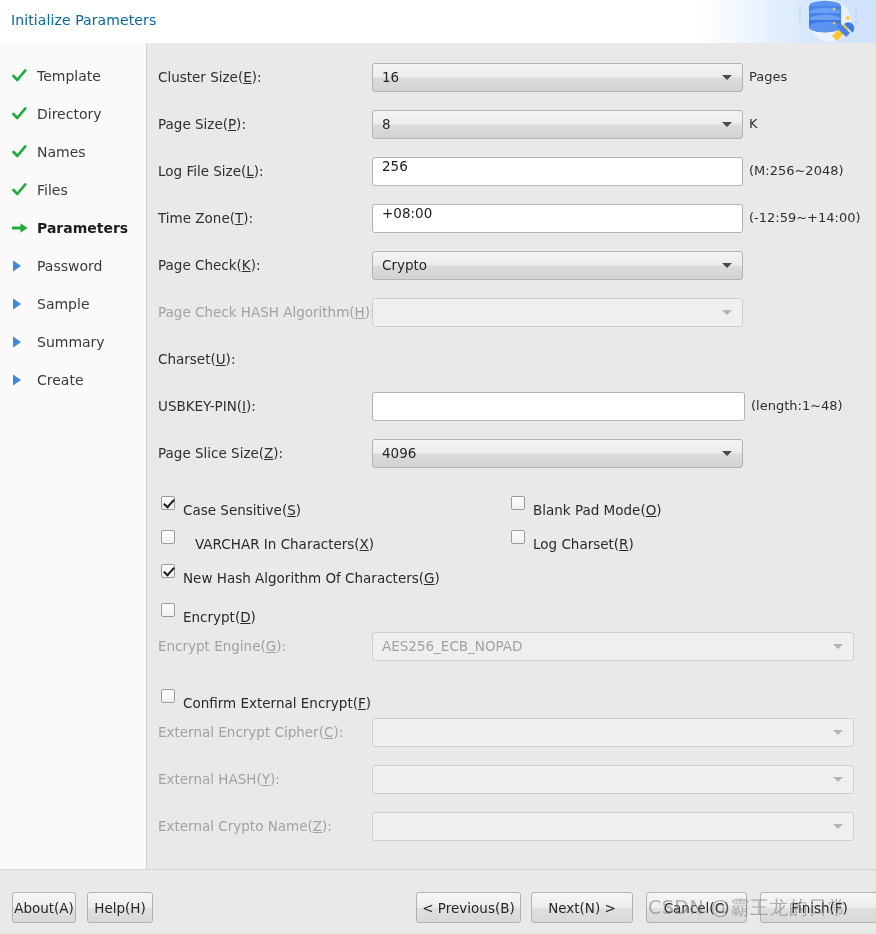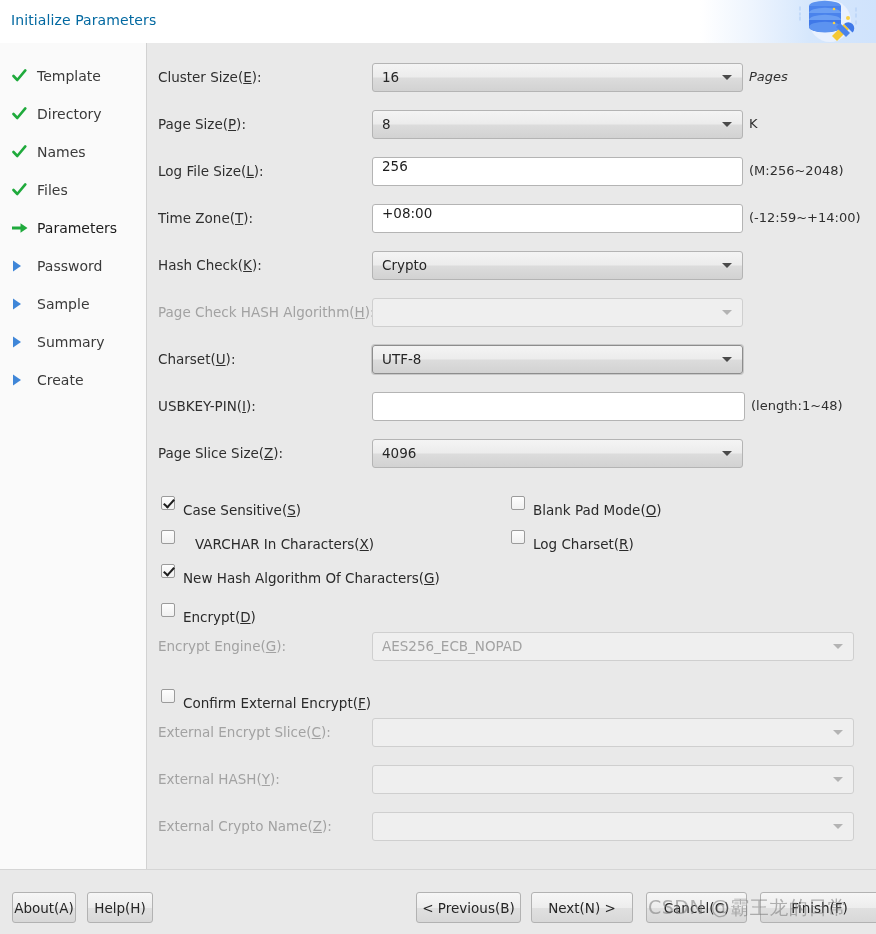--- a/index.html
+++ b/index.html
@@ -79,21 +79,21 @@
     display: flex;
     align-items: center;
     justify-content: flex-start;
     margin-right: 5px;
   }
   .nav-label {
     font-size: 14px;
     color: #3a3a3a;
   }
   .nav-item.current .nav-label {
-    font-weight: normal;
+    font-weight: bold;
     color: #1c1c1c;
   }
 
   
   .content {
     position: absolute;
     left: 147px; top: 43px;
     width: 729px; height: 826px;
     background: #e9e9e9;
     overflow: hidden;
@@ -363,21 +363,21 @@
   </div>
 
   <div class="content">
 
     <div class="row" style="top:19px">
       <span class="fld-label"><span>Cluster Size(</span><u>E</u><span>):</span></span>
       <div class="combo" style="left:225px; width:371px;">
         <span>16</span>
         <span class="caret"></span>
       </div>
-      <span class="suffix" style="left:602px;font-style:italic;">Pages</span>
+      <span class="suffix" style="left:602px;">Pages</span>
     </div>
 
     <div class="row" style="top:66px">
       <span class="fld-label"><span>Page Size(</span><u>P</u><span>):</span></span>
       <div class="combo" style="left:225px; width:371px;">
         <span>8</span>
         <span class="caret"></span>
       </div>
       <span class="suffix" style="left:602px;">K</span>
     </div>
@@ -392,41 +392,37 @@
 
     <div class="row" style="top:160px">
       <span class="fld-label"><span>Time Zone(</span><u>T</u><span>):</span></span>
       <div class="textbox" style="left:225px; width:371px;">
         <span>+08:00</span>
       </div>
       <span class="suffix" style="left:602px;">(-12:59~+14:00)</span>
     </div>
 
     <div class="row" style="top:207px">
-      <span class="fld-label"><span>Hash Check(</span><u>K</u><span>):</span></span>
+      <span class="fld-label"><span>Page Check(</span><u>K</u><span>):</span></span>
       <div class="combo" style="left:225px; width:371px;">
         <span>Crypto</span>
         <span class="caret"></span>
       </div>
     </div>
 
     <div class="row" style="top:254px">
       <span class="fld-label dim"><span>Page Check HASH Algorithm(</span><u>H</u><span>):</span></span>
       <div class="combo disabled" style="left:225px; width:371px;">
         <span></span>
         <span class="caret"></span>
       </div>
     </div>
 
     <div class="row" style="top:301px">
       <span class="fld-label"><span>Charset(</span><u>U</u><span>):</span></span>
-      <div class="combo focused" style="left:225px; width:371px;">
-        <span>UTF-8</span>
-        <span class="caret"></span>
-      </div>
     </div>
 
     <div class="row" style="top:348px">
       <span class="fld-label"><span>USBKEY-PIN(</span><u>I</u><span>):</span></span>
       <div class="textbox" style="left:225px; width:373px;">
         <span></span>
       </div>
       <span class="suffix" style="left:604px;">(length:1~48)</span>
     </div>
 
@@ -475,21 +471,21 @@
         <span class="caret"></span>
       </div>
     </div>
 
     <div class="cbrow" style="left:14px; top:638px;">
       <span class="cbox"></span>
       <span class="cblabel"><span>Confirm External Encrypt(</span><u>F</u><span>)</span></span>
     </div>
 
     <div class="row" style="top:674px">
-      <span class="fld-label dim"><span>External Encrypt Slice(</span><u>C</u><span>):</span></span>
+      <span class="fld-label dim"><span>External Encrypt Cipher(</span><u>C</u><span>):</span></span>
       <div class="combo disabled" style="left:225px; width:482px;">
         <span></span>
         <span class="caret"></span>
       </div>
     </div>
 
     <div class="row" style="top:721px">
       <span class="fld-label dim"><span>External HASH(</span><u>Y</u><span>):</span></span>
       <div class="combo disabled" style="left:225px; width:482px;">
         <span></span>

